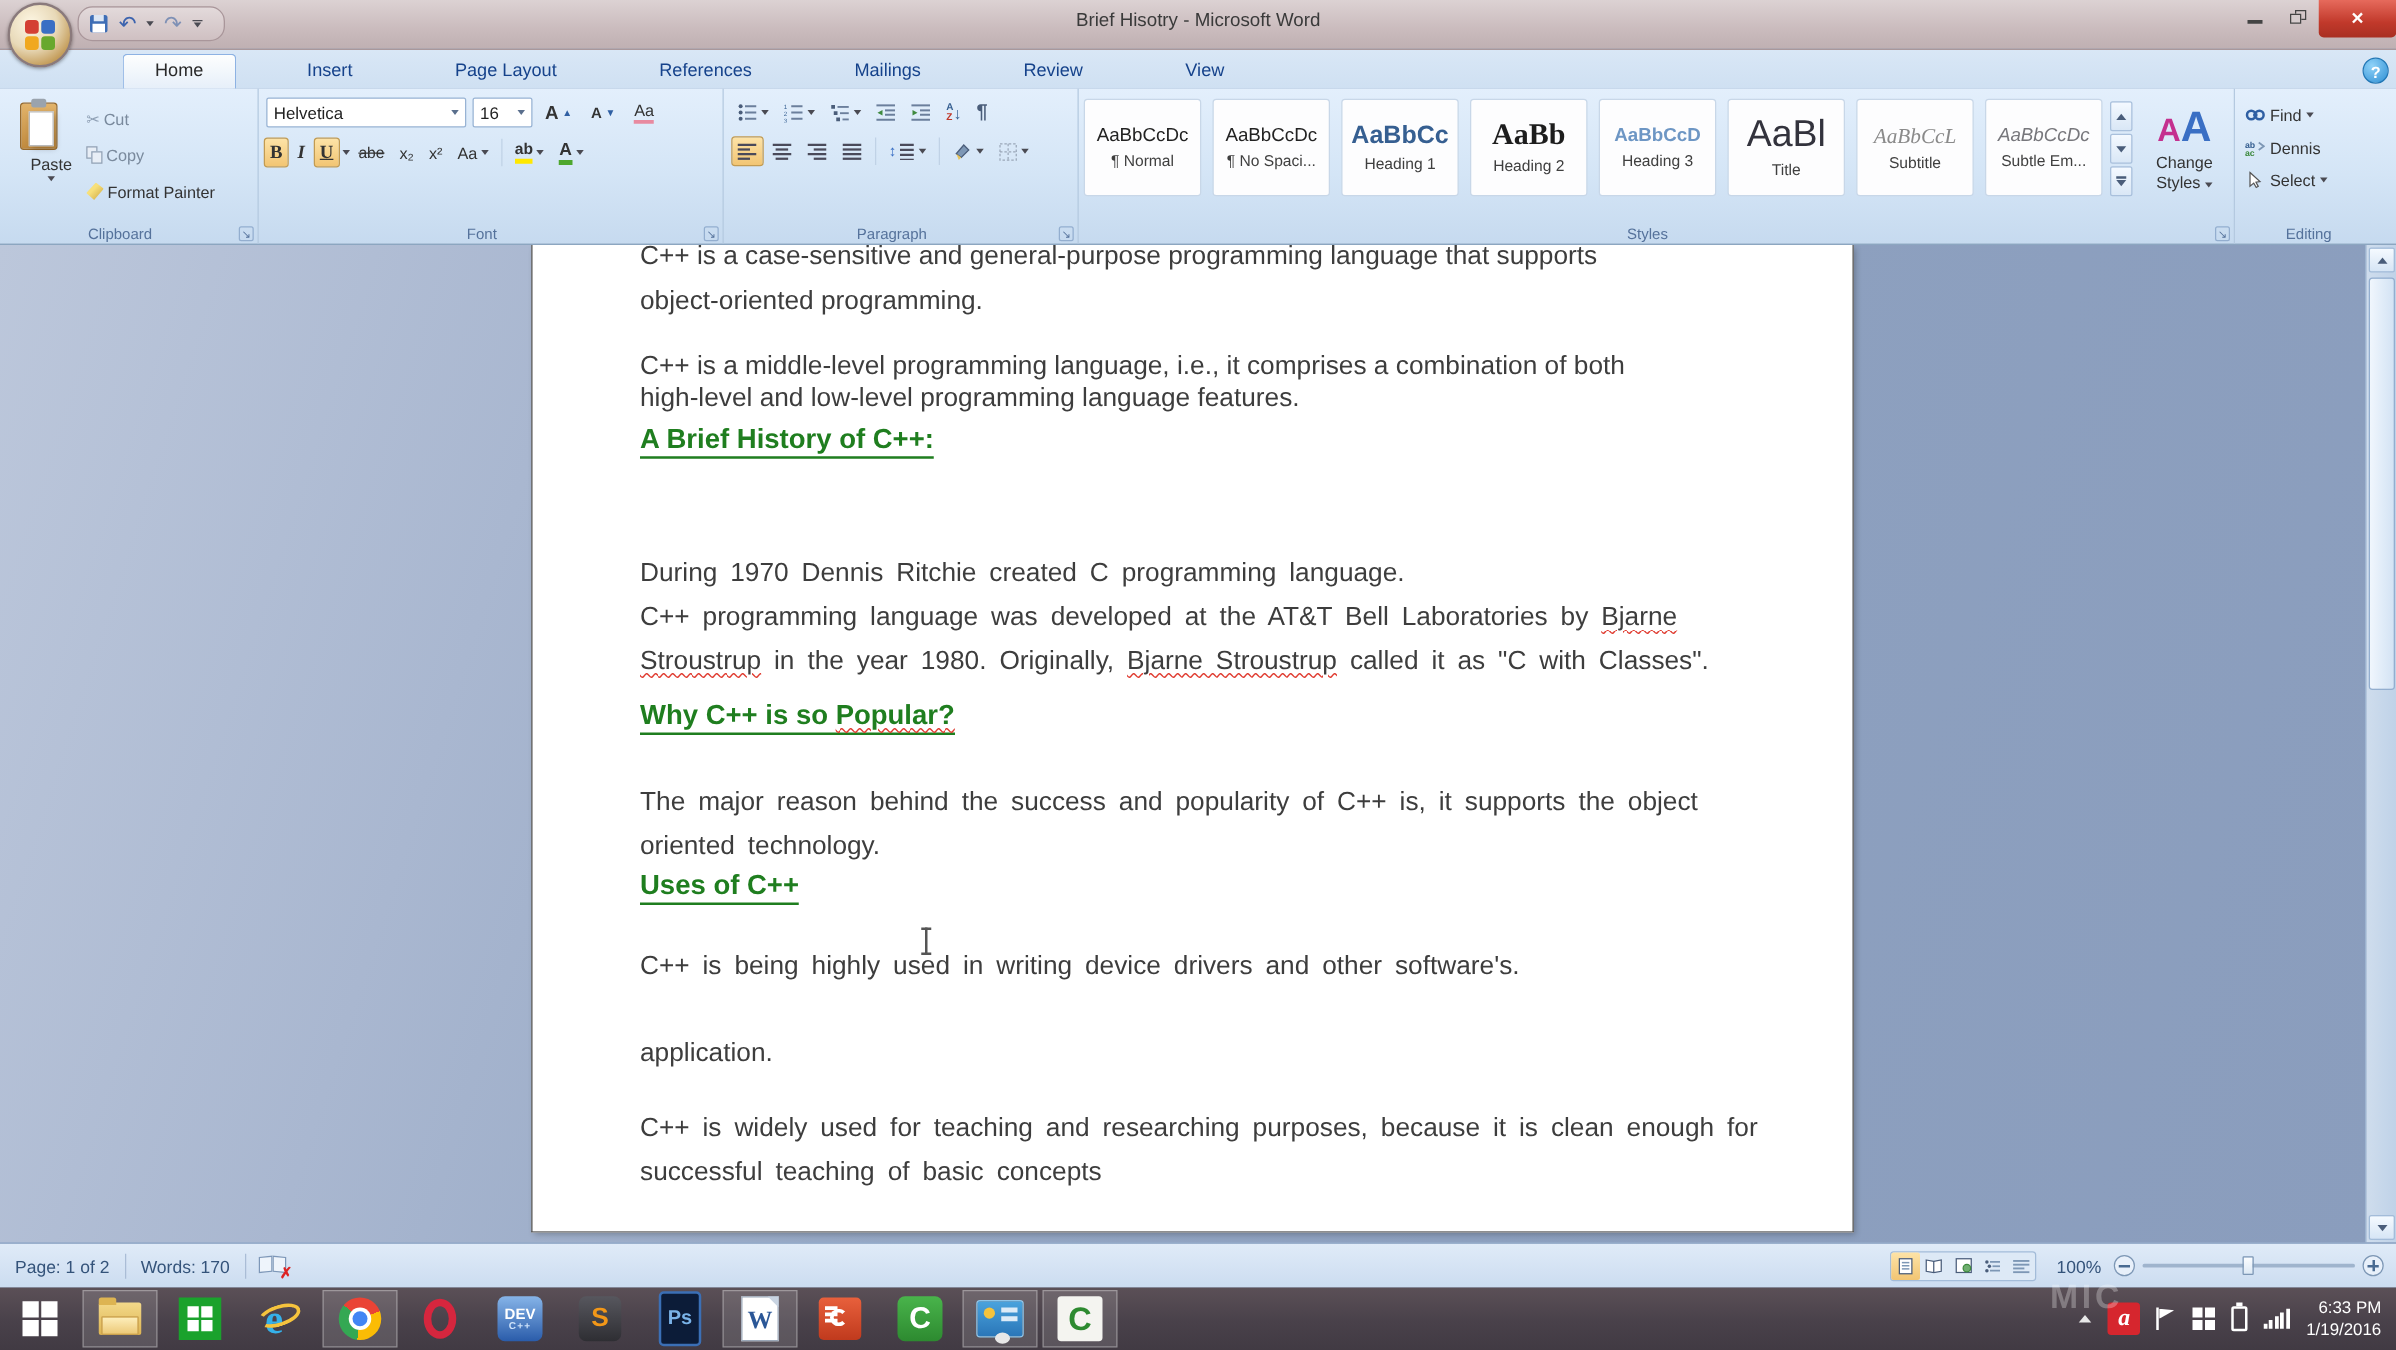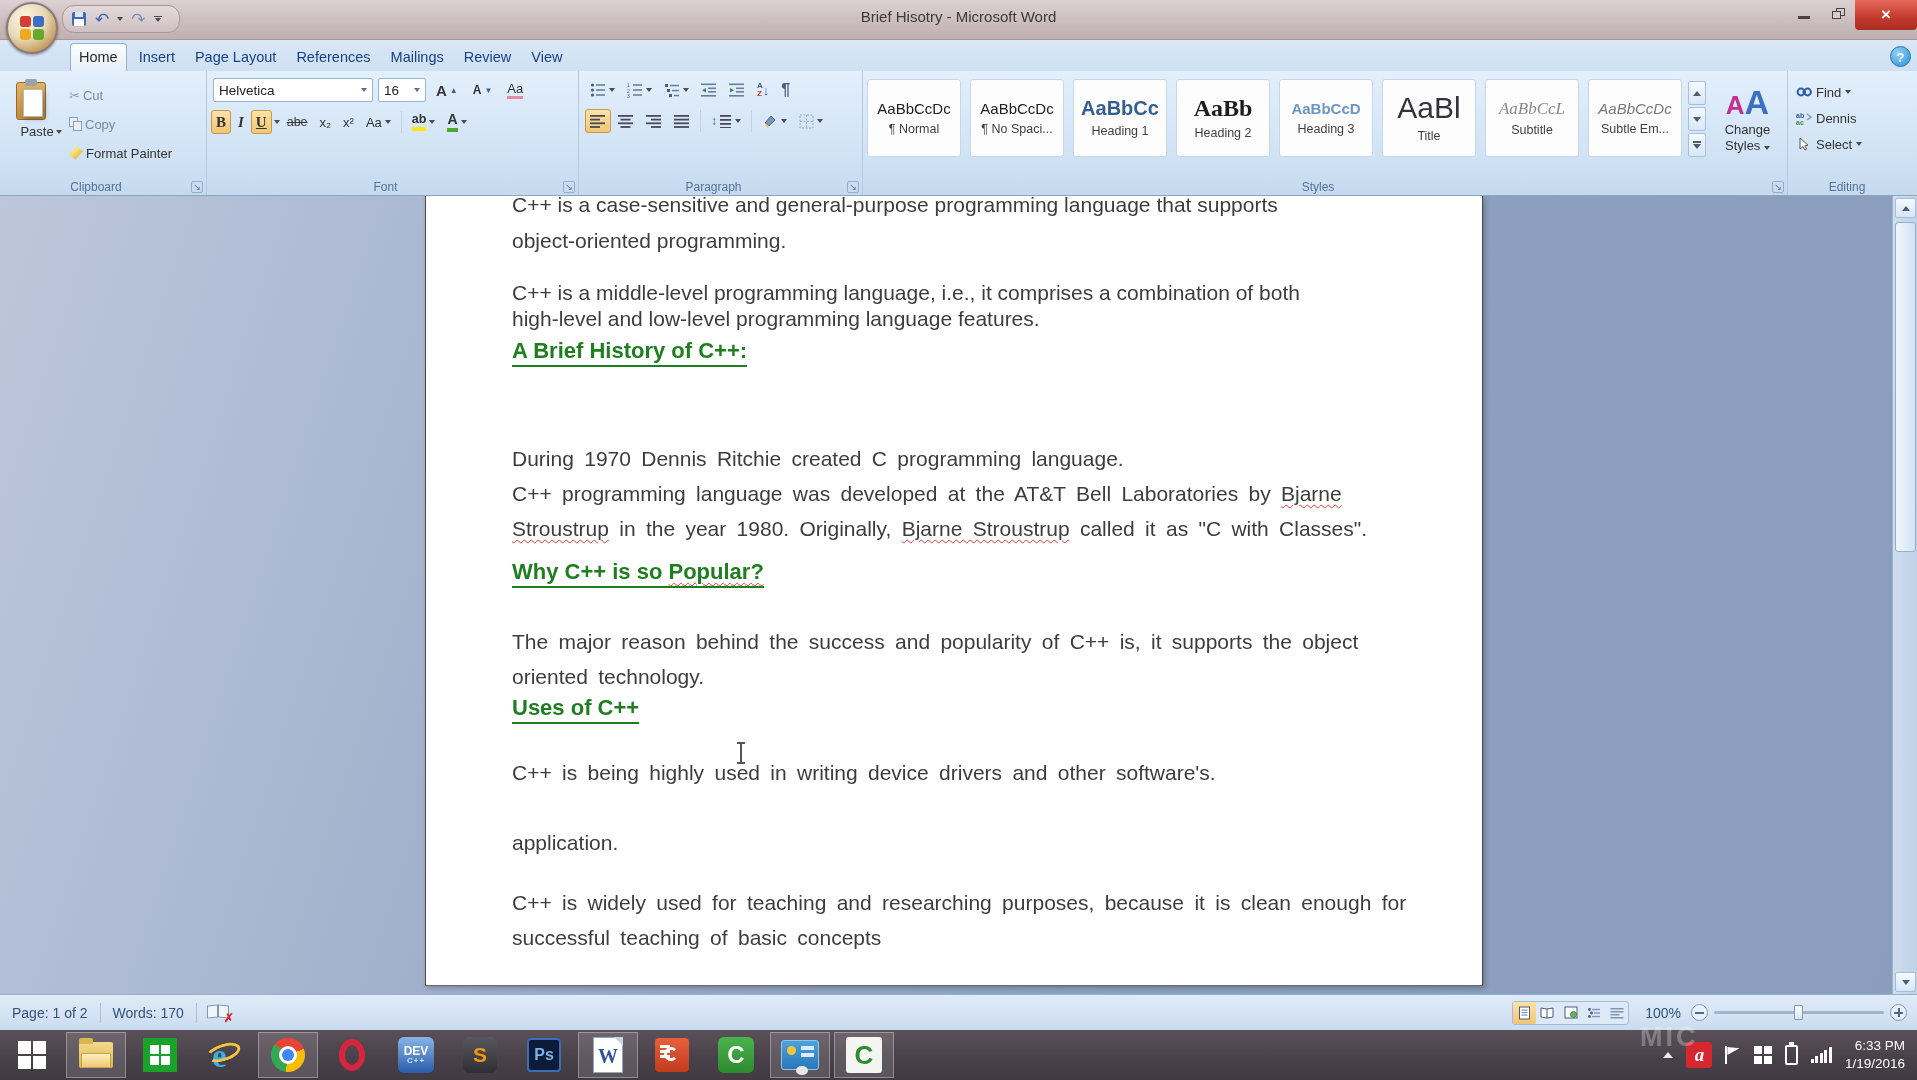--- a/index.html
+++ b/index.html
@@ -34,21 +34,21 @@
   .wb-restore .boxes { position:relative; width:13px; height:11px; }
   .wb-restore .boxes i { position:absolute; border:1.5px solid #444; width:9px; height:8px; display:block; background:transparent; }
   .wb-restore .boxes i:first-child { right:0; top:0; }
   .wb-restore .boxes i:last-child { left:0; bottom:0; background:#d6cccd; }
   .wb-close { width:62px; height:30px; background:linear-gradient(#e66a5c,#c1392b 60%,#a92f22);
     border-radius:0 0 4px 4px; color:#fff; font-size:17px; font-weight:bold; }
 
   
   .tabrow { position:absolute; left:0; top:40px; width:1917px; height:31px;
     background:linear-gradient(#d9e7f6,#cfe0f2); display:flex; align-items:flex-end; padding-left:70px; }
-  .tab { font-size:14.5px; color:#15428b; padding:5px 8px 6px; margin-right:4px; cursor:default; }
+  .tab { font-size:14.5px; color:#15428b; padding:5px 25px 6px; margin-right:4px; cursor:default;margin-left:28px; }
   .tab.active { background:linear-gradient(#fdfefe,#e6eff9); border:1px solid #8db2e3; border-bottom:none;
     border-radius:4px 4px 0 0; color:#2a2a2a; }
   .help-btn { position:absolute; right:6px; bottom:4px; width:21px; height:21px; border-radius:50%;
     background:radial-gradient(circle at 35% 30%, #8fd2f8, #2f8fd4); color:#fff; font-weight:bold;
     font-size:13px; text-align:center; line-height:21px; border:1px solid #2277b5; }
 
   
   .ribbon { position:absolute; left:0; top:71px; width:1917px; height:125px;
     background:linear-gradient(#e3effc,#d4e5f6 55%,#c6daef);
     border-bottom:1px solid #8ca6c0; display:flex; }
@@ -62,21 +62,21 @@
   .rbtn.toggled { background:linear-gradient(#fde3a7,#f2c573); border-color:#c29b52; }
 
   
   .g-clip { width:207px; display:flex; gap:6px; }
   .paste-big { width:54px; height:96px; display:flex; flex-direction:column; align-items:center;
     justify-content:flex-start; padding-top:6px; gap:4px; border:1px solid transparent; border-radius:3px; }
   .clipboard-ic { position:relative; width:30px; height:38px; background:linear-gradient(#e2b36a,#c08a3e);
     border:1px solid #96692c; border-radius:3px; }
   .clipboard-ic .clip { position:absolute; left:8px; top:-4px; width:12px; height:7px; background:#9aa3ad; border-radius:2px; }
   .clipboard-ic .page { position:absolute; left:6px; top:6px; width:20px; height:28px; background:#fff; border:1px solid #b9b9b9; }
-  .paste-lbl { font-size:13px; color:#333; display:flex; flex-direction:row; align-items:center; gap:2px;margin-left:20px; }
+  .paste-lbl { font-size:13px; color:#333; display:flex; flex-direction:column; align-items:center; gap:2px;margin-left:20px; }
   .clip-col { display:flex; flex-direction:column; justify-content:flex-start; gap:5px; padding-top:8px; }
   .clip-col .rbtn { color:#7a8a9d; }
   .copy-ic { position:relative; width:13px; height:14px; }
   .copy-ic i { position:absolute; width:9px; height:10px; border:1.2px solid #8fa0b5; background:#e8eef6; display:block; }
   .copy-ic i:first-child { left:0; top:0; } .copy-ic i:last-child { right:0; bottom:0; }
   .fp-ic { width:14px; height:14px; background:linear-gradient(135deg,#f7e07a 40%,#caa23c); clip-path:polygon(0 60%,55% 0,100% 35%,45% 100%); }
 
   
   .g-font { width:372px; }
   .combo { display:flex; align-items:center; justify-content:space-between; background:#fff;
@@ -188,21 +188,21 @@
   .ie .ring { position:absolute; left:0; top:7px; width:35px; height:17px; border:3px solid #f5c33d; border-left-color:transparent; border-radius:50%; transform:rotate(-18deg); }
   .chrome { position:relative; width:34px; height:34px; border-radius:50%;
     background:conic-gradient(from -50deg,#ea4335 0 33%,#fbbc05 0 66%,#34a853 0 100%); }
   .chrome .c1 { position:absolute; left:8px; top:8px; width:18px; height:18px; background:#fff; border-radius:50%; }
   .chrome .c2 { position:absolute; left:11px; top:11px; width:12px; height:12px; background:#4285f4; border-radius:50%; }
   .opera { width:26px; height:32px; border:6px solid #d6263e; border-radius:50%; }
   .sq { border-radius:6px; display:flex; align-items:center; justify-content:center; font-weight:bold; }
   .dev { width:36px; height:36px; background:linear-gradient(#86b4e8,#2a5caa); color:#fff; font-size:12px; flex-direction:column; line-height:1; }
   .dev small { font-size:8px; color:#cfe3fa; letter-spacing:1px; }
   .subl { width:34px; height:36px; background:linear-gradient(#57575e,#2e2e33); color:#f29718; font-size:21px; }
-  .ps { width:34px; height:34px; background:#0c1c38; border:2px solid #3b6fb5; color:#7ab3e8; font-size:16px; border-radius:4px; }
+  .ps { width:34px; height:44px; background:#0c1c38; border:2px solid #3b6fb5; color:#7ab3e8; font-size:16px; border-radius:4px; }
   .wordic { position:relative; width:30px; height:36px; background:#fff; border:1px solid #9aa7b8; }
   .wordic .w { position:absolute; left:4px; top:7px; font-size:20px; font-weight:bold; color:#2b5797; font-family:"Liberation Serif",serif; }
   .wordic .fold { position:absolute; right:-1px; top:-1px; width:9px; height:9px; background:#c9d4e2; clip-path:polygon(0 0,100% 100%,100% 0); }
   .ppt { width:34px; height:34px; background:linear-gradient(#e8603c,#c03a1d); border-radius:4px; position:relative; }
   .ppt .ring { position:absolute; left:9px; top:9px; width:14px; height:14px; border:3.5px solid #fff; border-radius:50%; border-right-color:transparent; }
   .ppt .bars { position:absolute; left:5px; top:7px; width:10px; height:2.5px; background:#fff; box-shadow:0 5px 0 #fff,0 10px 0 #fff; }
   .camt { width:36px; height:36px; background:linear-gradient(#49b44b,#2d8a30); color:#fff; font-size:24px; }
   .disp { width:38px; height:30px; background:linear-gradient(#4aa3dd,#2a76b8); border-radius:3px; position:relative; border:1px solid #8fc6ea; }
   .disp .sun { position:absolute; left:5px; top:5px; width:9px; height:9px; border-radius:50%; background:#f5c33d; }
   .disp .r1 { position:absolute; right:4px; top:5px; width:13px; height:4px; background:#dcebf7; box-shadow:0 7px 0 #dcebf7; }

